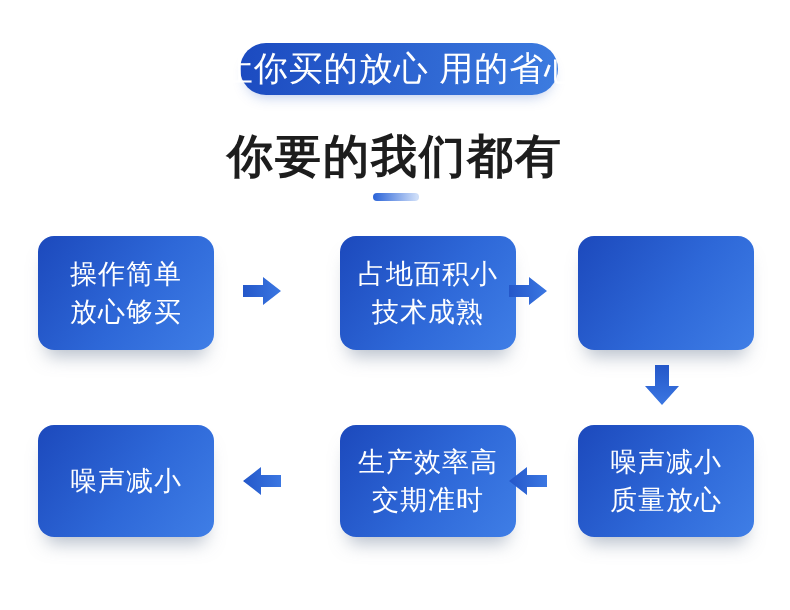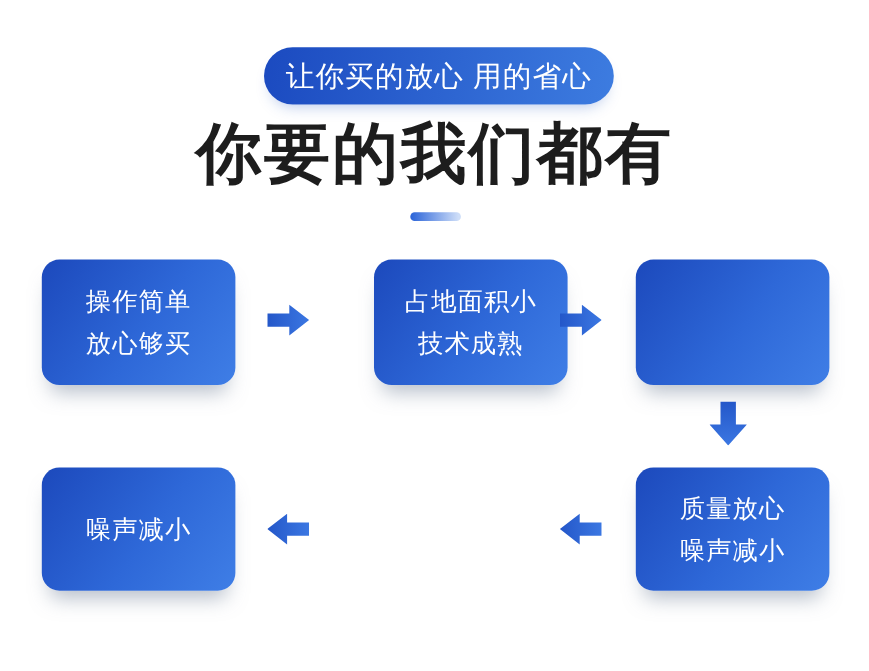--- a/index.html
+++ b/index.html
@@ -24,34 +24,34 @@
     height: 52px;
     border-radius: 26px;
     background: linear-gradient(100deg, var(--badge-grad-a, #1b4ac0) 0%, var(--badge-grad-b, #3d7ce0) 100%);
     display: flex;
     align-items: center;
     justify-content: center;
     box-shadow: 0 8px 14px -7px rgba(30, 80, 190, 0.35);
   }
   .badge span {
     color: #ffffff;
-    font-size: 26px;
+    font-size: 34px;
     letter-spacing: 1px;
     font-weight: 500;
     white-space: nowrap;
   }
   
   .title {
     position: absolute;
     left: 0;
-    top: 98px;
+    top: 114px;
     width: 790px;
     margin: 0;
     text-align: center;
-    font-size: 60px;
+    font-size: 46px;
     line-height: 84px;
     font-weight: 900;
     letter-spacing: 2px;
     color: var(--title-color, #1d1d1d);
     white-space: nowrap;
   }
   
   .divider {
     position: absolute;
     left: 373px;
@@ -68,21 +68,21 @@
     border-radius: 16px;
     background: linear-gradient(126deg, var(--box-grad-a, #1c49bc) 0%, #2e68d8 55%, var(--box-grad-b, #3f7ee6) 100%);
     box-shadow: 0 14px 18px -8px rgba(110, 125, 150, 0.5);
     display: flex;
     flex-direction: column;
     align-items: center;
     justify-content: center;
   }
   .fbox span {
     color: #ffffff;
-    font-size: 23px;
+    font-size: 27px;
     line-height: 38px;
     letter-spacing: 1px;
     white-space: nowrap;
   }
   .row1 { top: 236px; height: 114px; }
   .row2 { top: 425px; height: 112px; }
   .c1 { left: 38px; }
   .c2 { left: 308px; margin-left: 32px; }
   .c3 { left: 578px; }
   
@@ -114,23 +114,27 @@
   <div class="fbox row1 c2">
     <span>占地面积小</span>
     <span>技术成熟</span>
   </div>
   <div class="fbox row1 c3">
   </div>
 
   <div class="fbox row2 c1">
     <span>噪声减小</span>
   </div>
+  <div class="fbox row2 c2">
+    <span>生产效率高</span>
+    <span>交期准时</span>
+  </div>
   <div class="fbox row2 c3">
+    <span>噪声减小</span>
     <span>质量放心</span>
-    <span>噪声减小</span>
   </div>
 
   <span class="arrow ar-r1">
     <svg viewBox="0 0 38 30" xmlns="http://www.w3.org/2000/svg">
       <defs>
           <linearGradient id="gr1" x1="0" y1="0" x2="1" y2="0">
         <stop offset="0" style="stop-color: var(--arrow-a, #2457c9)"></stop>
         <stop offset="1" style="stop-color: var(--arrow-b, #3b77e2)"></stop>
       </linearGradient>
         </defs>

